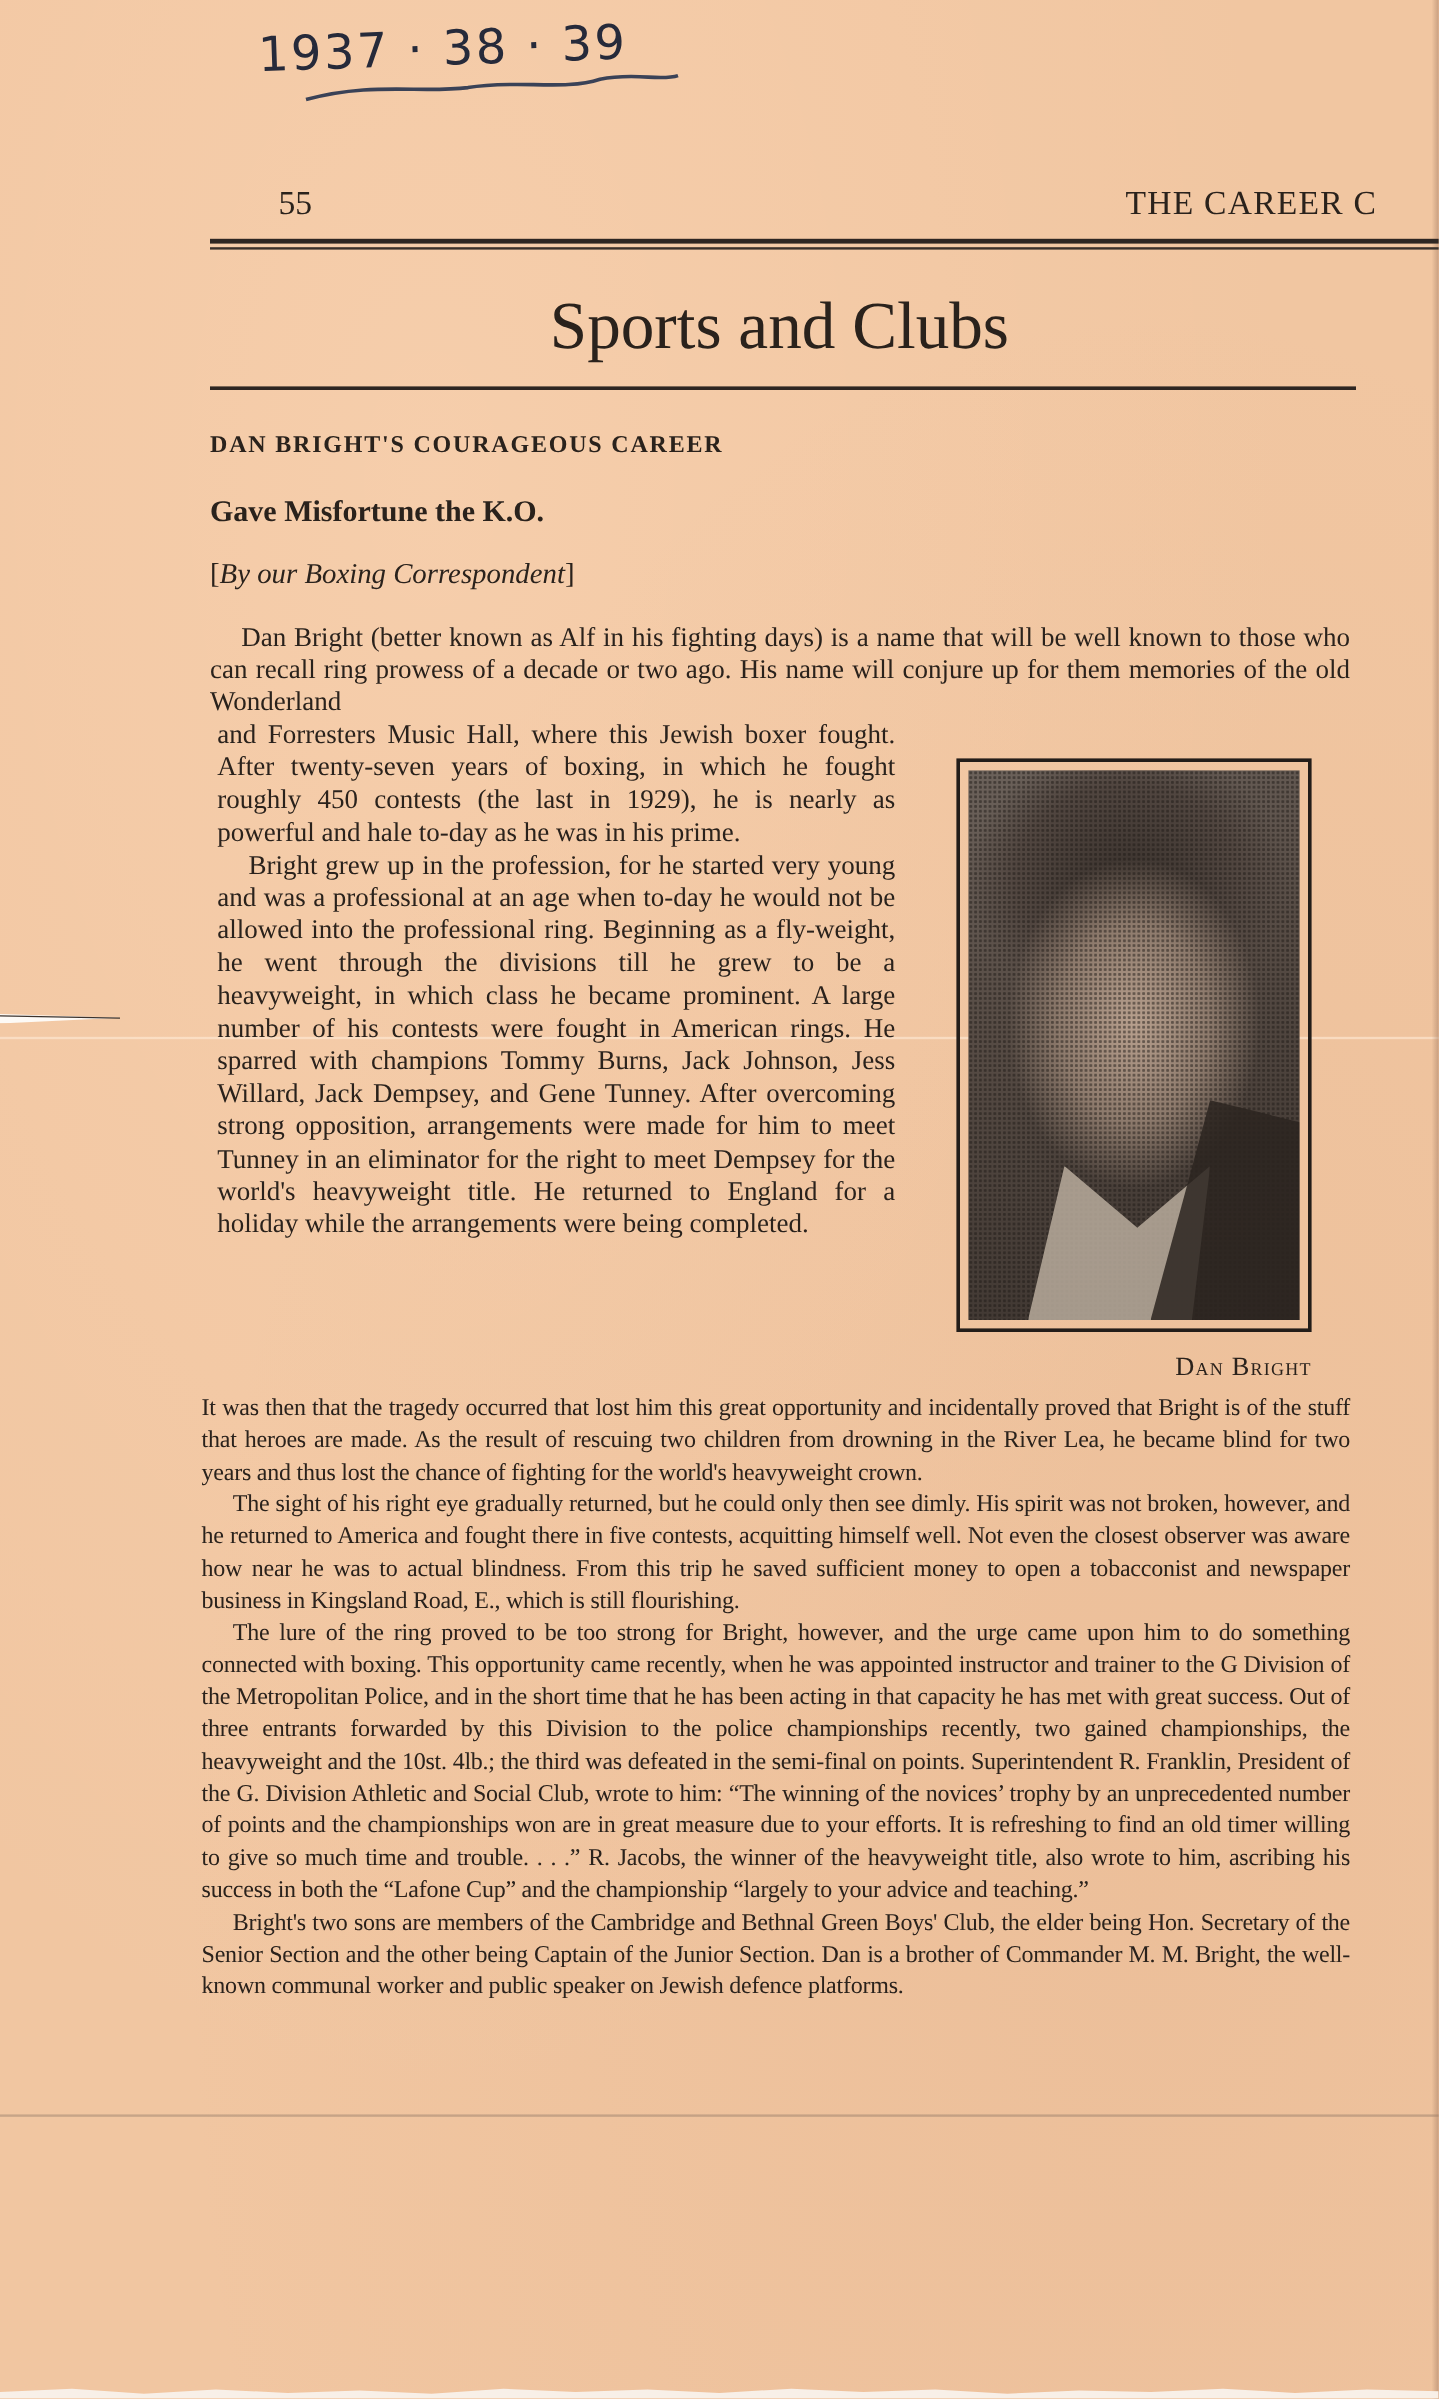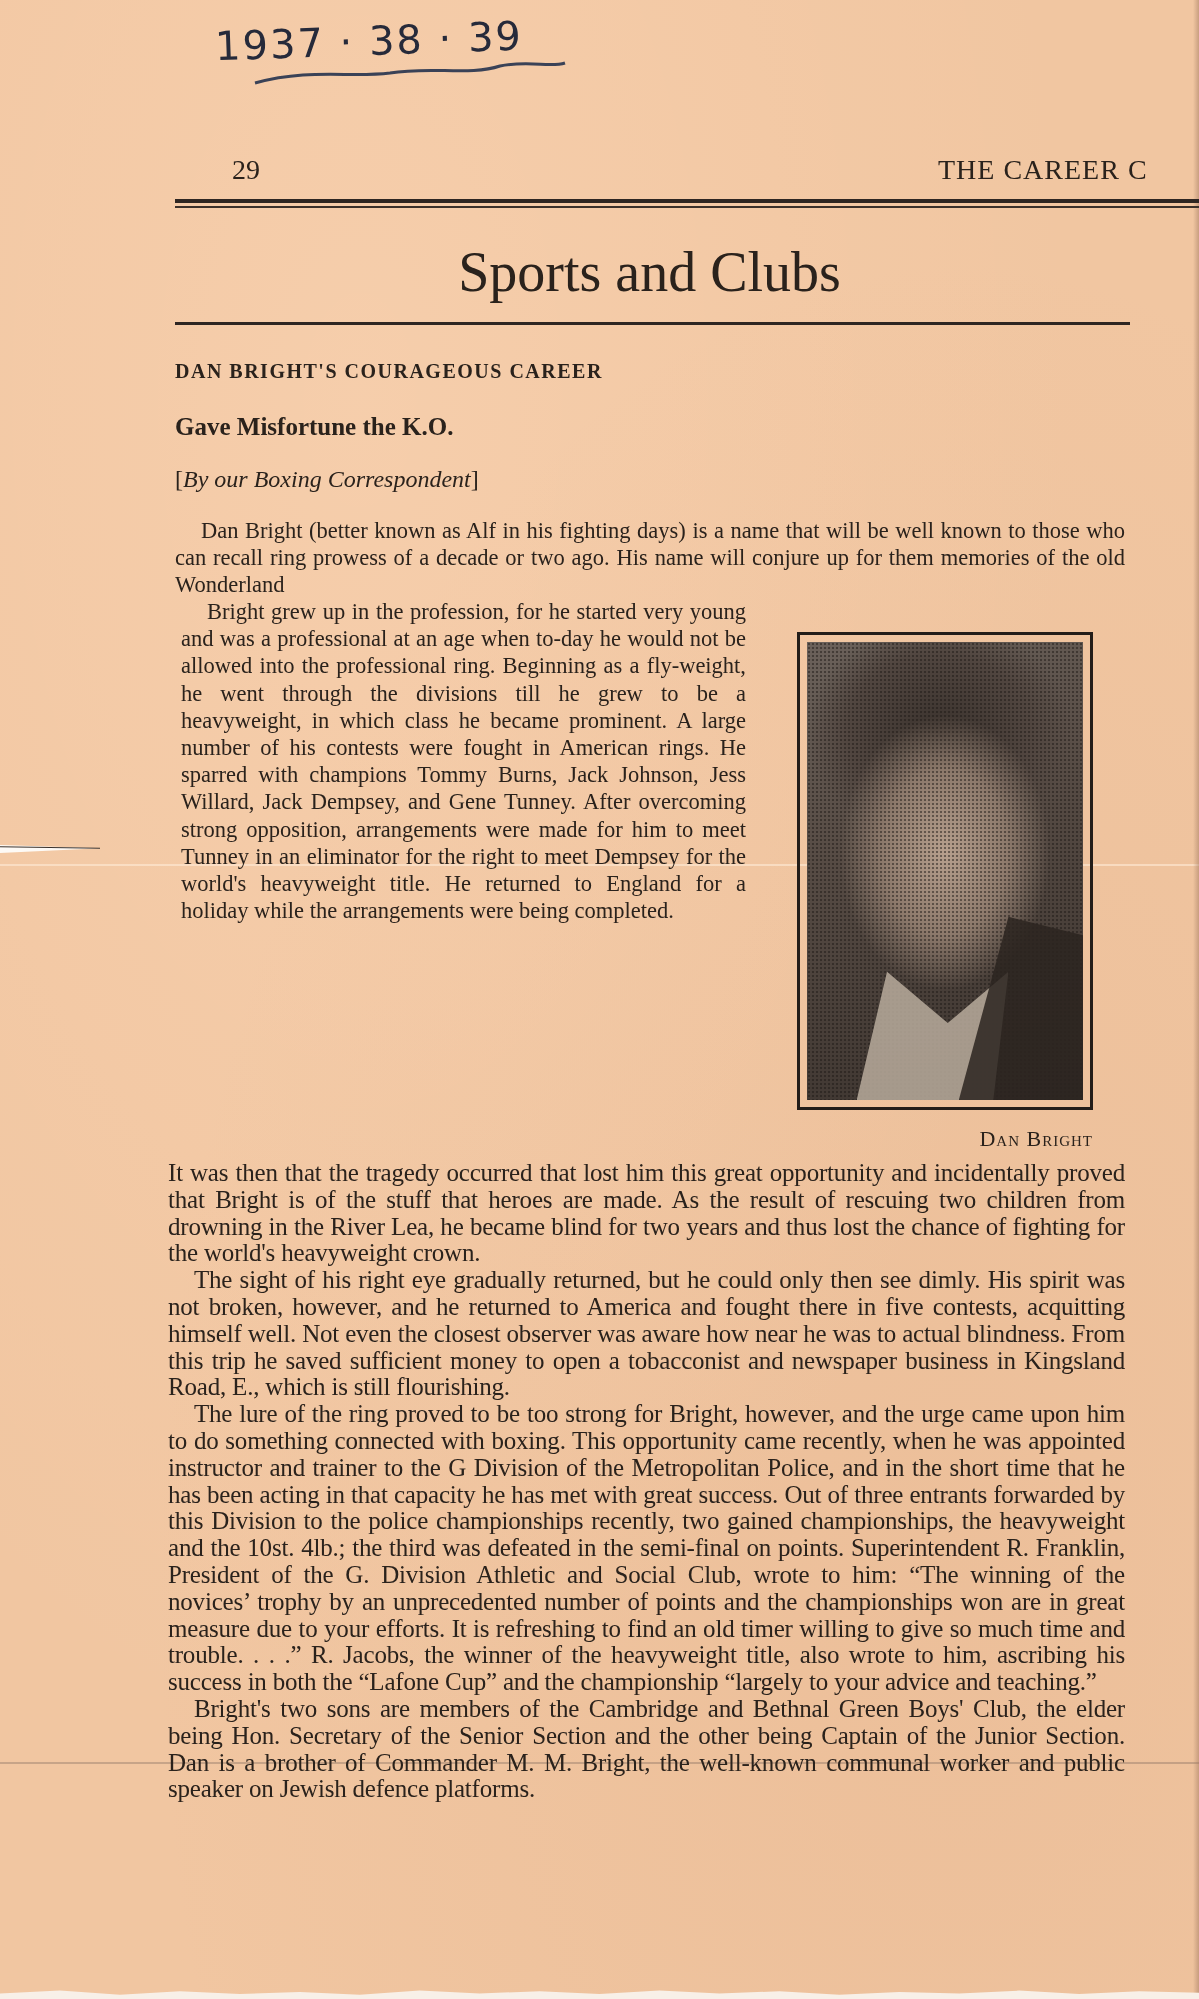--- a/index.html
+++ b/index.html
@@ -60,21 +60,21 @@
       position: absolute; left: 175px; top: 466px; width: 955px; text-align: left;
       font-size: 24px;
     }
     .byline em { font-style: italic; }
 
     .body-text { font-size: 22.5px; line-height: 27.2px; text-align: justify; }
     .para-intro {
       position: absolute; left: 175px; top: 516px; width: 950px;
     }
     .col-narrow { position: absolute; left: 181px; width: 565px; }
-    .col-wide { position: absolute; left: 168px; width: 957px; font-size: 25px; line-height: 26.8px; letter-spacing: -0.2px; }
+    .col-wide { position: absolute; left: 168px; width: 957px; font-size: 20px; line-height: 26.8px; letter-spacing: -0.2px; }
     .indent { text-indent: 26px; }
     p { margin: 0; }
 
     .photo-frame {
       position: absolute; left: 797px; top: 632px; width: 296px; height: 478px;
       border: 3px solid #231d19; box-sizing: border-box; padding: 7px;
     }
     .photo {
       width: 100%; height: 100%;
       background:
@@ -108,39 +108,40 @@
 <div class="tear"></div>
 <div class="tear-line"></div>
 <div class="right-edge"></div>
 <div class="bottom-edge"></div>
 
 <div class="handwriting">1937 · 38 · 39</div>
 <svg class="hand-underline" viewBox="0 0 320 30">
   <path d="M5 25 C 60 10, 100 20, 140 15 C 180 8, 220 18, 250 8 C 280 2, 300 10, 315 5" stroke="#3a4257" stroke-width="3" fill="none"></path>
 </svg>
 
-<div class="page-number">29</div>
+<div class="page-number">55</div>
 <div class="running-head">THE CAREER C</div>
 <div class="rule-thick"></div>
 <div class="rule-thin"></div>
 
 <div class="section-title">Sports and Clubs</div>
 <div class="section-rule"></div>
 
 <div class="headline">DAN BRIGHT'S COURAGEOUS CAREER</div>
 <div class="subhead">Gave Misfortune the K.O.</div>
 <div class="byline">
   <span>[</span><em>By our Boxing Correspondent</em><span>]</span>
 </div>
 
 <div class="para-intro body-text" style="left:175px;top:517px;width:950px;">
   <p class="indent" style="text-align:justify;text-align-last:justify;">Dan Bright (better known as Alf in his fighting days) is a name that will be well known to those who can recall ring prowess of a decade or two ago.  His name will conjure up for them memories of the old Wonderland</p>
 </div>
 
 <div class="col-narrow body-text" style="top:598px;">
+  <p>and Forresters Music Hall, where this Jewish boxer fought.  After twenty-seven years of boxing, in which he fought roughly 450 contests (the last in 1929), he is nearly as powerful and hale to-day as he was in his prime.</p>
   <p class="indent">Bright grew up in the profession, for he started very young and was a professional at an age when to-day he would not be allowed into the professional ring.  Beginning as a fly-weight, he went through the divisions till he grew to be a heavyweight, in which class he became prominent.  A large number of his contests were fought in American rings.  He sparred with champions Tommy Burns, Jack Johnson, Jess Willard, Jack Dempsey, and Gene Tunney.  After overcoming strong opposition, arrangements were made for him to meet Tunney in an eliminator for the right to meet Dempsey for the world's heavyweight title.  He returned to England for a holiday while the arrangements were being completed.</p>
 </div>
 
 <div class="photo-frame">
   <div class="photo">
     <div class="collar"></div>
     <div class="jacket"></div>
   </div>
 </div>
 <div class="caption">Dan Bright</div>

